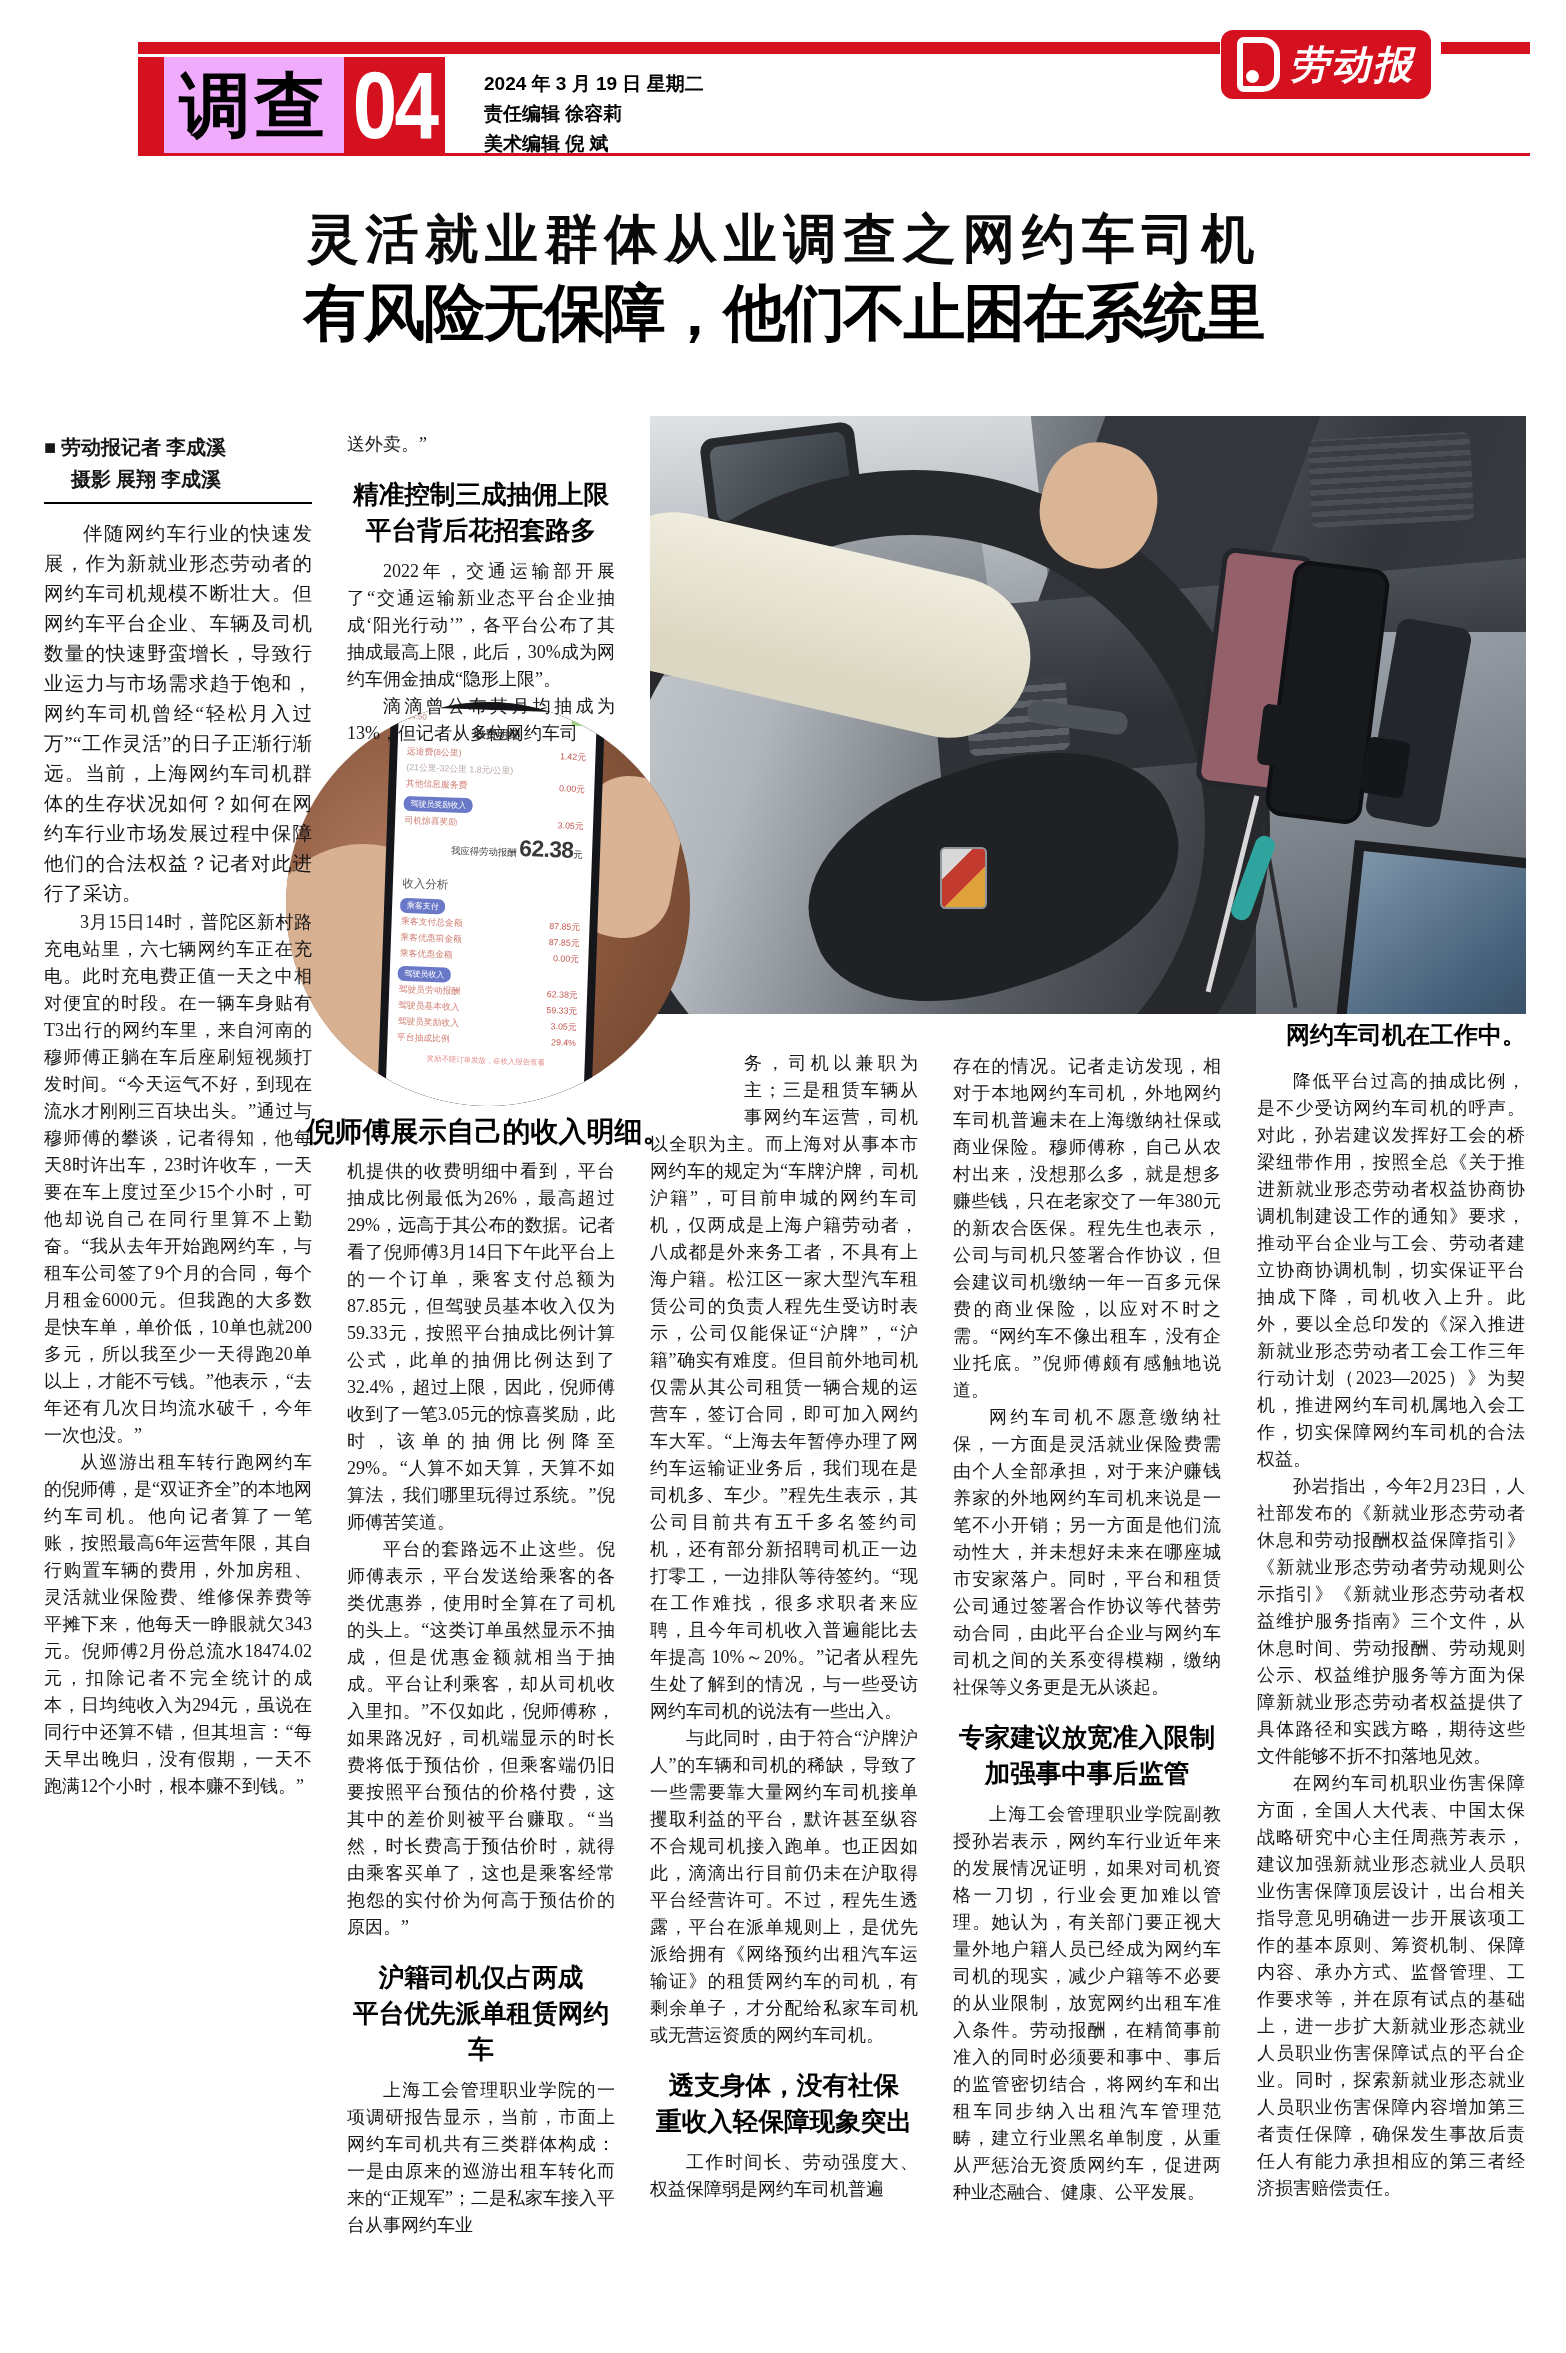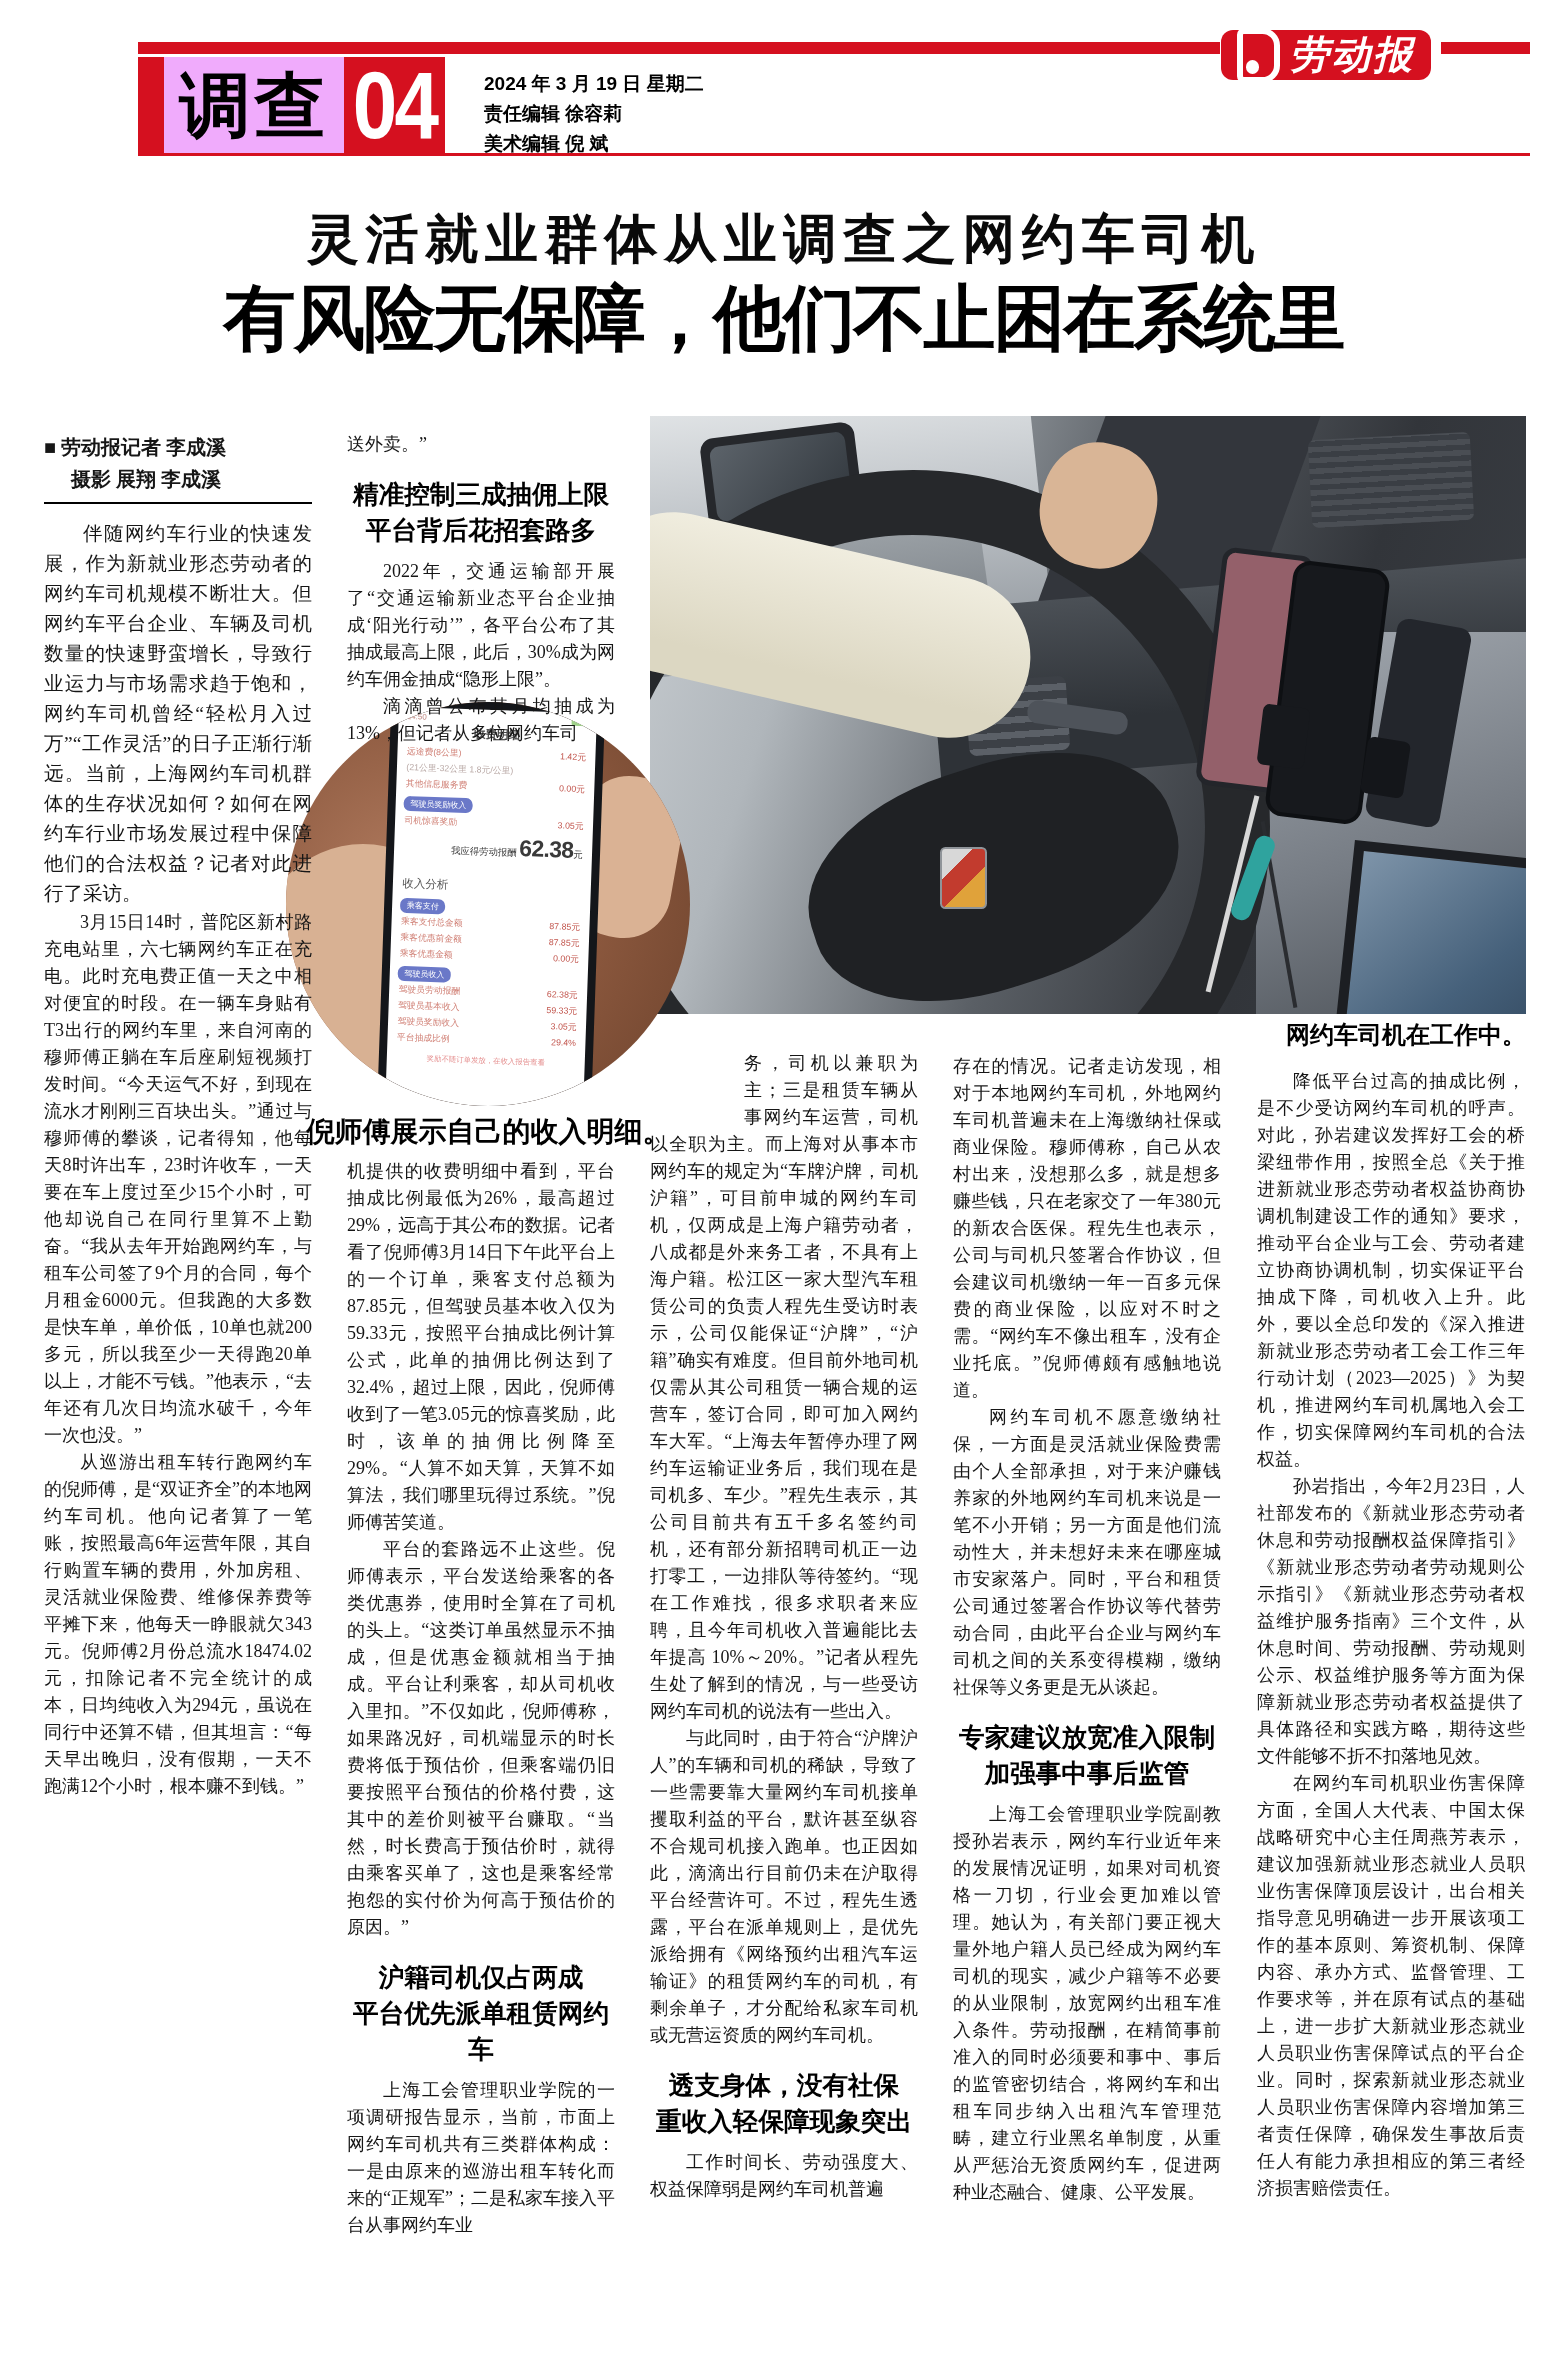--- a/index.html
+++ b/index.html
@@ -9,32 +9,32 @@
   
   .bar{position:absolute;background:#d5101f;}
   .section-box{position:absolute;left:164px;top:57px;width:181px;height:98px;background:#f0abfc;
     display:flex;align-items:center;justify-content:center;font-size:71px;font-weight:bold;color:#000;letter-spacing:4px;}
   .pageno-box{position:absolute;left:344px;top:57px;width:101px;height:98px;background:#d5101f;
     display:flex;align-items:center;justify-content:center;}
   .pageno-box span{font-family:"Liberation Sans","DejaVu Sans",sans-serif;font-weight:900;font-size:80px;color:#fff;
     transform:scaleY(1.18);letter-spacing:-2.7px;}
   .dateblock{position:absolute;left:484px;top:69px;font-family:"Liberation Sans","DejaVu Sans",sans-serif;
     font-weight:bold;font-size:19px;line-height:30px;color:#000;}
-  .masthead{position:absolute;left:1221px;top:30px;width:210px;height:50px;background:#d5101f;border-radius:12px;
+  .masthead{position:absolute;left:1221px;top:30px;width:210px;height:69px;background:#d5101f;border-radius:12px;
     display:flex;align-items:center;justify-content:center;gap:9.4px;}
   .logo-b{position:relative;width:31px;height:43px;border:6px solid #fff;border-radius:6.7px 17.5px 17.5px 6.7px;}
   .logo-b i{position:absolute;left:2.7px;bottom:2.7px;width:13.5px;height:13.5px;background:#fff;border-radius:50%;}
   .masthead .mh-text{color:#fff;font-size:39px;font-weight:bold;font-style:italic;letter-spacing:2.7px;
     font-family:"Liberation Serif",serif;}
 
   
   .kicker{position:absolute;left:0;width:1567px;top:204px;text-align:center;
     font-size:53px;font-weight:bold;color:#0a0a0a;letter-spacing:6.7px;}
   .main-title{position:absolute;left:0;width:1567px;top:271px;text-align:center;
-    font-size:72px;font-weight:900;color:#000;letter-spacing:-2px;white-space:nowrap;}
+    font-size:62px;font-weight:900;color:#000;letter-spacing:-2px;white-space:nowrap;}
 
   
   .col{position:absolute;width:268px;text-align:justify;font-size:18px;line-height:27px;color:#161616;overflow:hidden;}
   .col p{margin:0;text-indent:2em;}
   .col p.noind{text-indent:0;}
   .subhead{font-family:"Liberation Sans","DejaVu Sans",sans-serif;font-weight:800;font-size:25.6px;line-height:36px;
     text-align:center;text-indent:0;margin:17.5px 0 10.8px 0;color:#000;}
   .byline{font-weight:bold;font-size:20px;line-height:32px;text-indent:0 !important;}
   .byline-rule{border:none;border-top:2px solid #000;margin:6.7px 0 15px 0;}
   .lede{font-size:19.5px;line-height:30px;}

